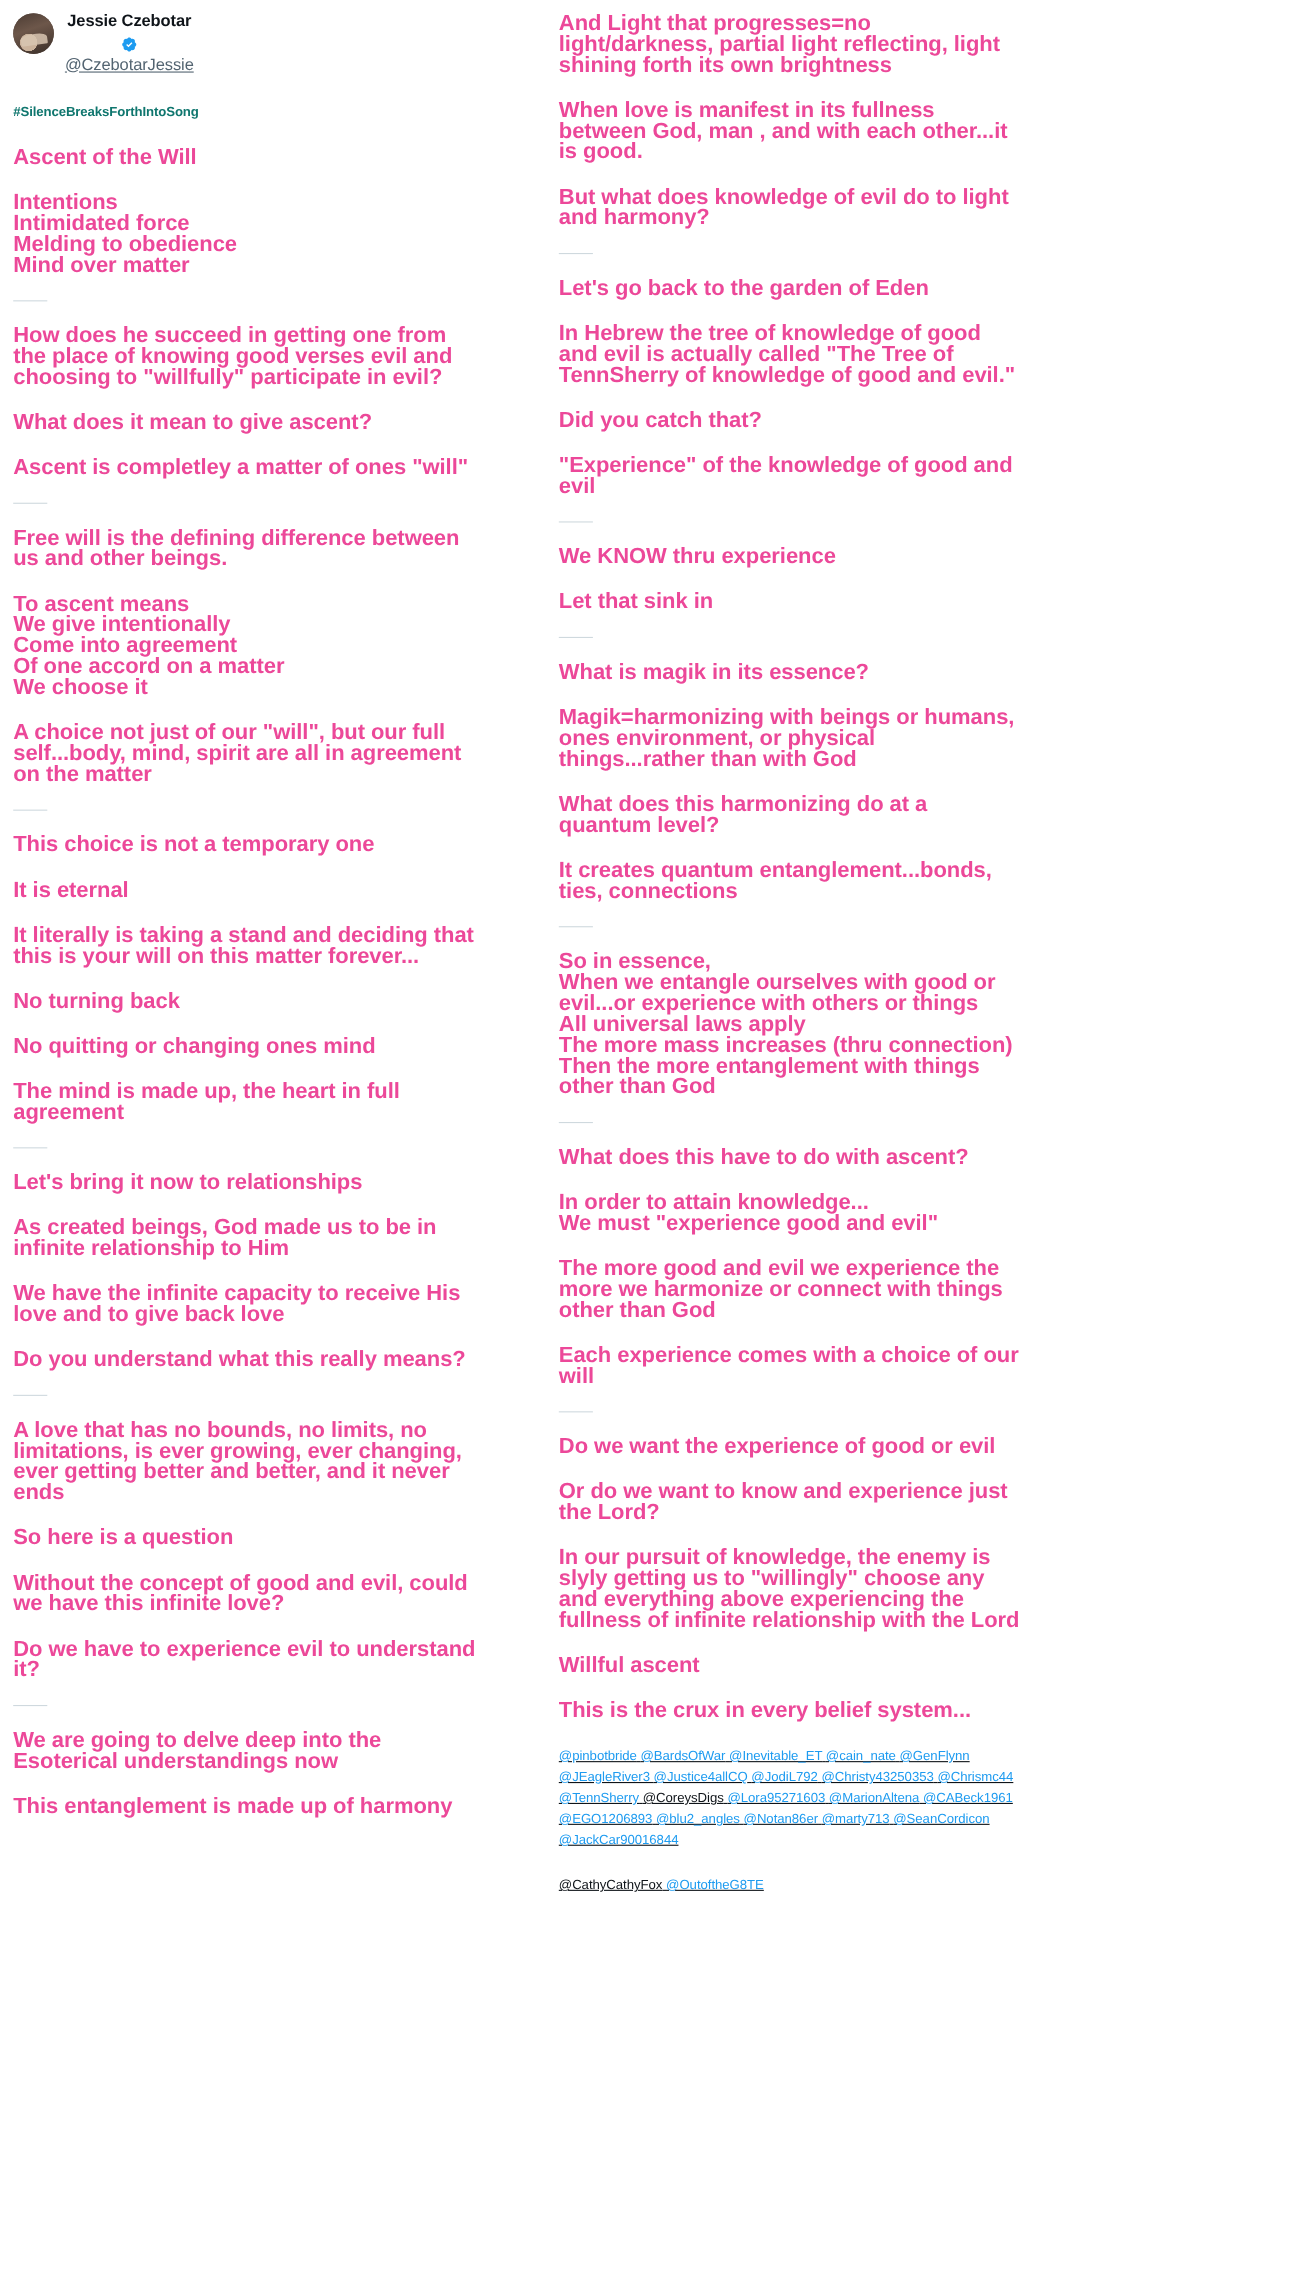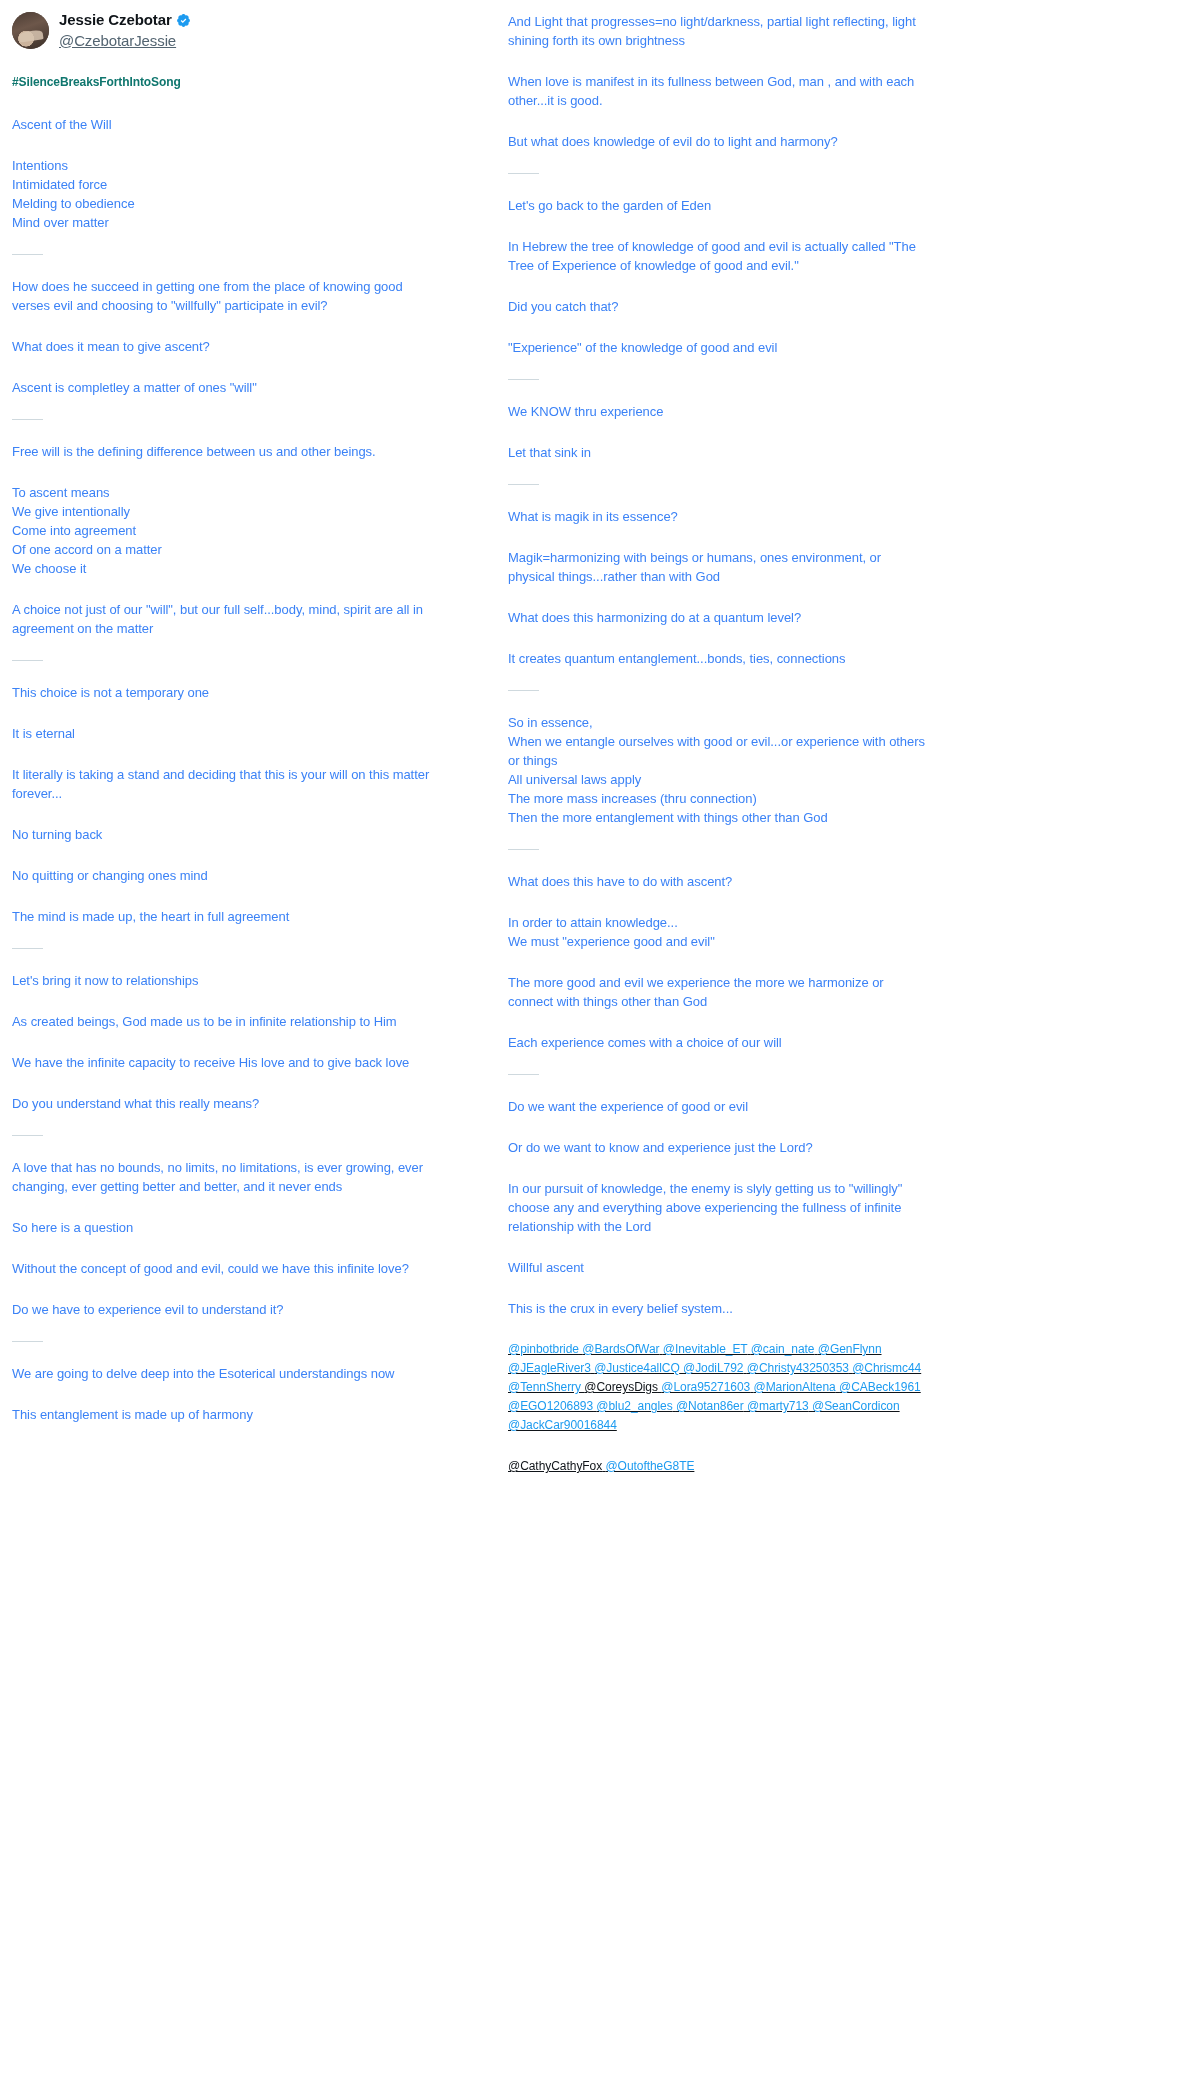--- a/index.html
+++ b/index.html
@@ -73,21 +73,21 @@
     opacity: .85;
   }
   .name-block {
     display: flex;
     flex-direction: column;
     justify-content: center;
     padding-top: 0px;
   }
   .name-row {
     display: flex;
-    flex-direction: row;
+    flex-direction: column;
     align-items: center;
     gap: 4px;
     line-height: 1.1;
   }
   .display-name {
     font-size: 15px;
     font-weight: bold;
     color: #0f1419;
     letter-spacing: -0.1px;
   }
@@ -108,27 +108,28 @@
   
   .hashtag {
     color: #0f766e;
     font-size: 12px;
     line-height: 22px;
     margin: 0 0 22px 0;
     letter-spacing: -0.1px;
     font-weight: bold;
   }
   .para {
-    font-size: 13px;
+    font-size: 20px;
     line-height: 19px;
-    color: #3b82f6;
+    color: #ec4899;
     margin: 0 0 22px 0;
     white-space: pre-wrap;
     letter-spacing: -0.05px;
     word-wrap: break-word;
+    font-weight: bold;
   }
   .divider {
     width: 31px;
     height: 1px;
     background: #cfd9de;
     margin: 0 0 22px 0;
   }
   .mentions {
     font-size: 12px;
     line-height: 19px;
@@ -214,21 +215,21 @@
         </div>
     </div>
 
     <div class="col col-right">
       <div id="right-content">
           <div class="para">And Light that progresses=no light/darkness, partial light reflecting, light shining forth its own brightness</div>
           <div class="para">When love is manifest in its fullness between God, man , and with each other...it is good.</div>
           <div class="para">But what does knowledge of evil do to light and harmony?</div>
           <div class="divider"></div>
           <div class="para">Let's go back to the garden of Eden</div>
-          <div class="para">In Hebrew the tree of knowledge of good and evil is actually called "The Tree of Experience of knowledge of good and evil."</div>
+          <div class="para">In Hebrew the tree of knowledge of good and evil is actually called "The Tree of TennSherry of knowledge of good and evil."</div>
           <div class="para">Did you catch that?</div>
           <div class="para">"Experience" of the knowledge of good and evil</div>
           <div class="divider"></div>
           <div class="para">We KNOW thru experience</div>
           <div class="para">Let that sink in</div>
           <div class="divider"></div>
           <div class="para">What is magik in its essence?</div>
           <div class="para">Magik=harmonizing with beings or humans, ones environment, or physical things...rather than with God</div>
           <div class="para">What does this harmonizing do at a quantum level?</div>
           <div class="para">It creates quantum entanglement...bonds, ties, connections</div>

